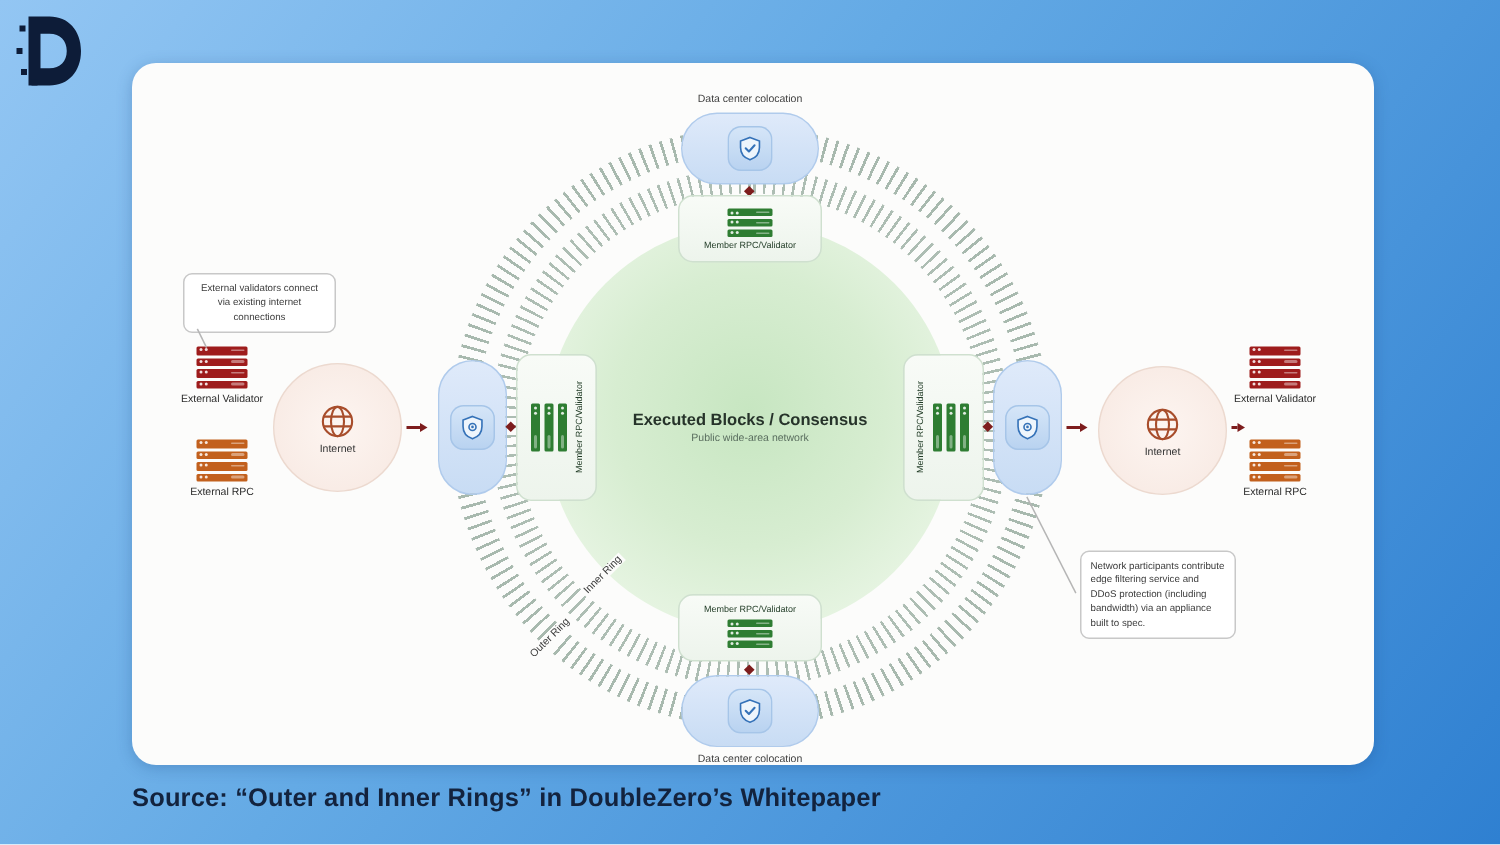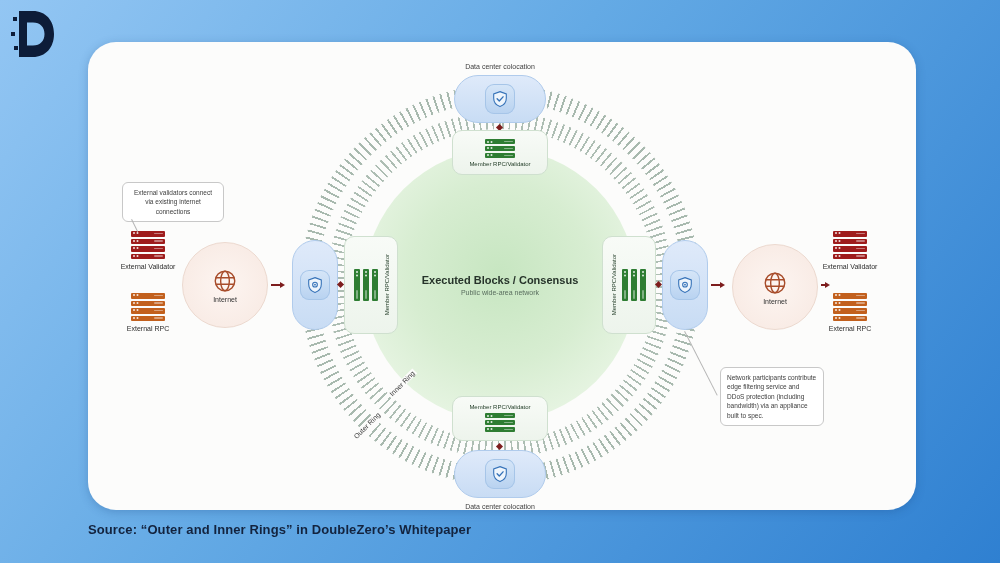--- a/index.html
+++ b/index.html
@@ -10,26 +10,26 @@
   }
   .stage {
     position:relative; width:1000px; height:563px;
     background:linear-gradient(128deg,#93c6f3 0%,#64aae5 42%,#2f80d1 100%);
   }
   
   .logo { position:absolute; left:10px; top:8px; width:48px; height:52px; }
   
   .card {
     position:absolute; left:88px; top:42px; width:828px; height:468px;
-    background:#fcfcfb; border-radius:28px;
+    background:#fcfcfb; border-radius:16px;
     box-shadow:0 2px 10px rgba(25,70,130,.28);
   }
   .caption {
     position:absolute; left:88px; top:522px;
-    font-size:13px; font-weight:bold; color:#13233e; letter-spacing:.1px;
+    font-size:17px; font-weight:bold; color:#13233e; letter-spacing:.1px;
   }
   
   .ring { position:absolute; border-radius:50%; }
   .ring-ticks-o {
     left:212px; top:43px; width:400px; height:400px;
     background:repeating-conic-gradient(from 0deg, rgba(116,144,127,.62) 0deg .55deg, transparent .55deg 2.1deg);
   }
   .ring-mask-o { left:229px; top:60px; width:366px; height:366px; background:#fcfcfb; }
   .ring-ticks-i {
     left:239px; top:70px; width:346px; height:346px;

